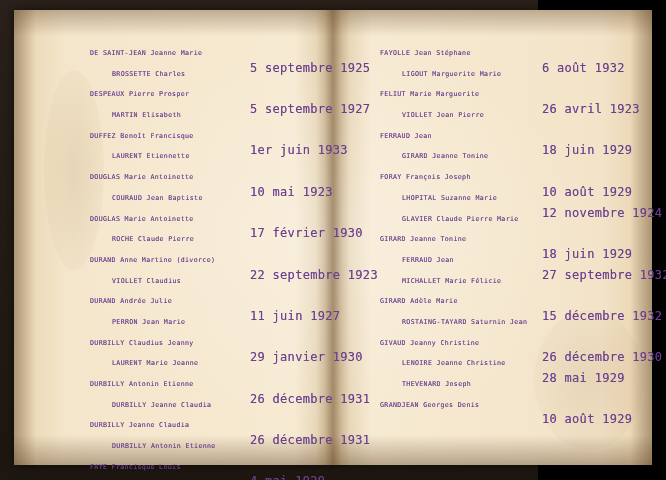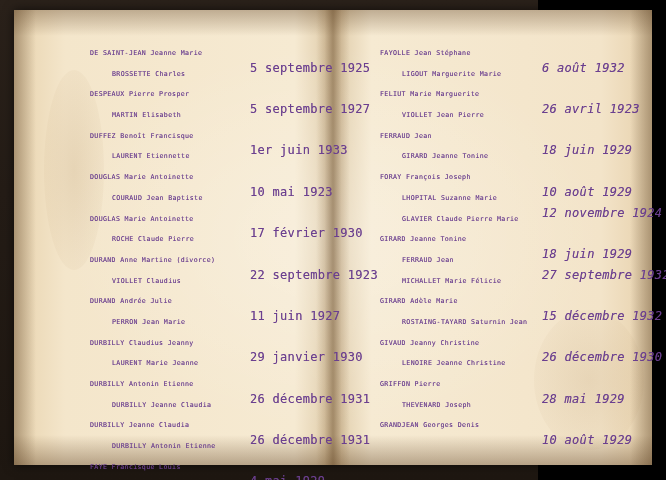--- a/index.html
+++ b/index.html
@@ -123,21 +123,21 @@
   .indent-1 { padding-left: 22px; }
   .date {
     position: absolute;
     left: 160px;
     top: 0;
     font-size: 12px;
     letter-spacing: 0.3px;
     color: #6b3f8f;
     text-shadow: 0 0 0.6px rgba(107,63,143,0.6);
   }
-  .right-side .date { left: 162px; font-style: italic; }
+  .right-side .date { left: 162px; }
 </style>
 </head>
 <body>
 
 <div id="page">
   <div class="backdrop"></div>
 
   <div class="book">
     <div class="edge-top"></div>
     <div class="edge-bottom"></div>
@@ -184,21 +184,20 @@
         <div class="entry"><span class="name indent-0">FORAY François Joseph</span></div>
         <div class="entry"><span class="name indent-1">LHOPITAL Suzanne Marie</span><span class="date">10 août 1929</span></div>
         <div class="entry"><span class="name indent-1">GLAVIER Claude Pierre Marie</span><span class="date">12 novembre 1924</span></div>
         <div class="entry"><span class="name indent-0">GIRARD Jeanne Tonine</span></div>
         <div class="entry"><span class="name indent-1">FERRAUD Jean</span><span class="date">18 juin 1929</span></div>
         <div class="entry"><span class="name indent-1">MICHALLET Marie Félicie</span><span class="date">27 septembre 1932</span></div>
         <div class="entry"><span class="name indent-0">GIRARD Adèle Marie</span></div>
         <div class="entry"><span class="name indent-1">ROSTAING-TAYARD Saturnin Jean</span><span class="date">15 décembre 1932</span></div>
         <div class="entry"><span class="name indent-0">GIVAUD Jeanny Christine</span></div>
         <div class="entry"><span class="name indent-1">LENOIRE Jeanne Christine</span><span class="date">26 décembre 1930</span></div>
-        <div class="entry"><span class="name indent-0">GRIFFON Pierre</span></div>
         <div class="entry"><span class="name indent-1">THEVENARD Joseph</span><span class="date">28 mai 1929</span></div>
         <div class="entry"><span class="name indent-0">GRANDJEAN Georges Denis</span></div>
         <div class="entry">
           <span class="date">10 août 1929</span>
         </div>
       </div>
   </div>
 </div>
 
 </body></html>

